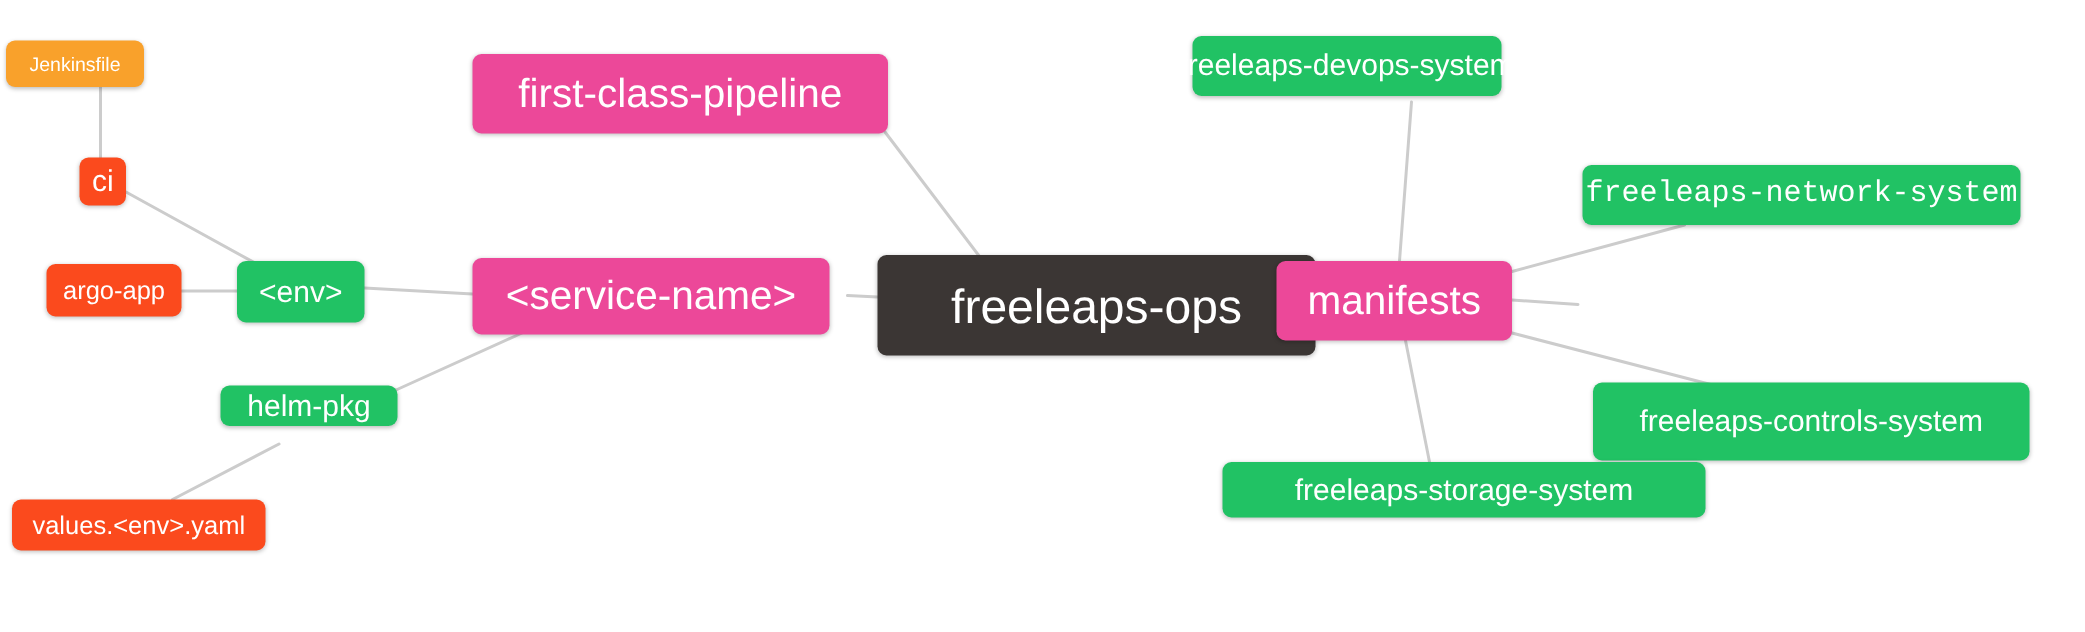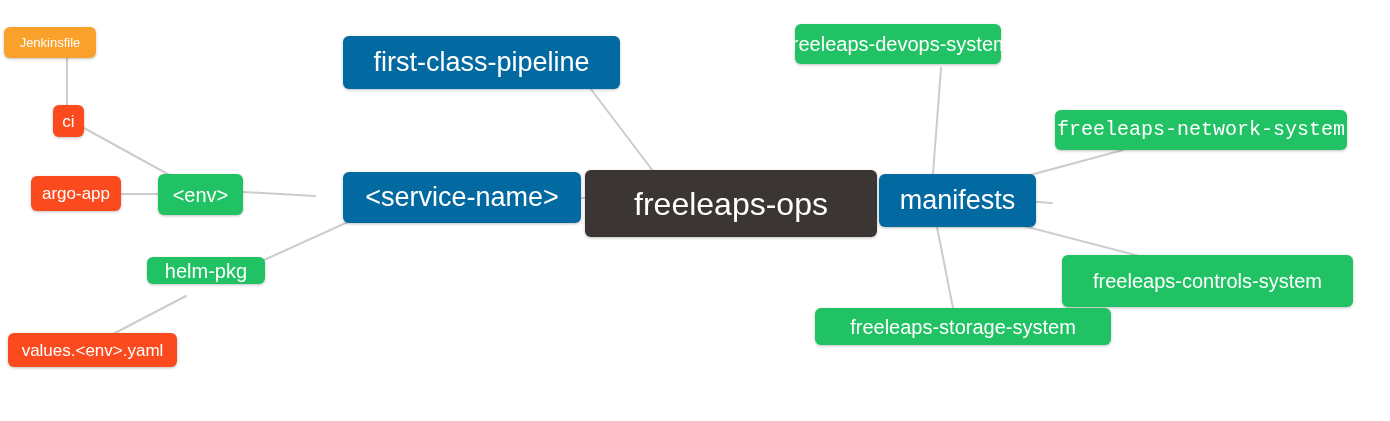--- a/index.html
+++ b/index.html
@@ -36,21 +36,21 @@
     justify-content: center;
     border-radius: 6px;
     color: #ffffff;
     white-space: nowrap;
     box-shadow: 0 1px 3px rgba(0,0,0,0.25);
     cursor: pointer;
     line-height: 1;
     box-sizing: border-box;
   }
   .role-root   { background: #3B3634; }
-  .role-branch { background: #0369a1; margin-left: 28px; }
+  .role-branch { background: #ec4899; }
   .role-green  { background: #21C264; }
   .role-red    { background: #FB4A1D; }
   .role-amber  { background: #F9A12B; }
 </style>
 </head>
 <body>
 
 <div class="canvas">
   <svg class="edge-layer" viewBox="0 0 1390 421" xmlns="http://www.w3.org/2000/svg">
       <line x1="67" y1="58" x2="67" y2="105" stroke="#cccccc" stroke-width="2" stroke-linecap="round"></line>
@@ -80,38 +80,38 @@
       </div>
       <div class="node role-branch" style="left: 851px; top: 174px; width: 157px; height: 53px; font-size: 27px;">
         <span>manifests</span>
       </div>
       <div class="node role-green" style="left: 158px; top: 174px; width: 85px; height: 41px; font-size: 20px;">
         <span>&lt;env&gt;</span>
       </div>
       <div class="node role-green" style="left: 147px; top: 257px; width: 118px; height: 27px; font-size: 20px;">
         <span>helm-pkg</span>
       </div>
-      <div class="node role-red" style="left: 53px; top: 105px; width: 31px; height: 32px; font-size: 17px;">
+      <div class="node role-red" style="left: 53px; top: 105px; width: 31px; height: 32px; font-size: 20px;">
         <span>ci</span>
       </div>
       <div class="node role-red" style="left: 31px; top: 176px; width: 90px; height: 35px; font-size: 17px;">
         <span>argo-app</span>
       </div>
       <div class="node role-red" style="left: 8px; top: 333px; width: 169px; height: 34px; font-size: 17px;">
         <span>values.&lt;env&gt;.yaml</span>
       </div>
       <div class="node role-amber" style="left: 4px; top: 27px; width: 92px; height: 31px; font-size: 13px;">
         <span>Jenkinsfile</span>
       </div>
       <div class="node role-green" style="left: 795px; top: 24px; width: 206px; height: 40px; font-size: 20px;">
         <span>freeleaps-devops-system</span>
       </div>
       <div class="node role-green" style="left: 1055px; top: 110px; width: 292px; height: 40px; font-size: 20px; font-family: Liberation Mono, monospace;">
         <span>freeleaps-network-system</span>
       </div>
       <div class="node role-green" style="left: 1062px; top: 255px; width: 291px; height: 52px; font-size: 20px;">
         <span>freeleaps-controls-system</span>
       </div>
-      <div class="node role-green" style="left: 815px; top: 308px; width: 296px; height: 37px; font-size: 20px;">
+      <div class="node role-green" style="left: 815px; top: 308px; width: 322px; height: 37px; font-size: 20px;">
         <span>freeleaps-storage-system</span>
       </div>
     </div>
 </div>
 
 </body></html>

